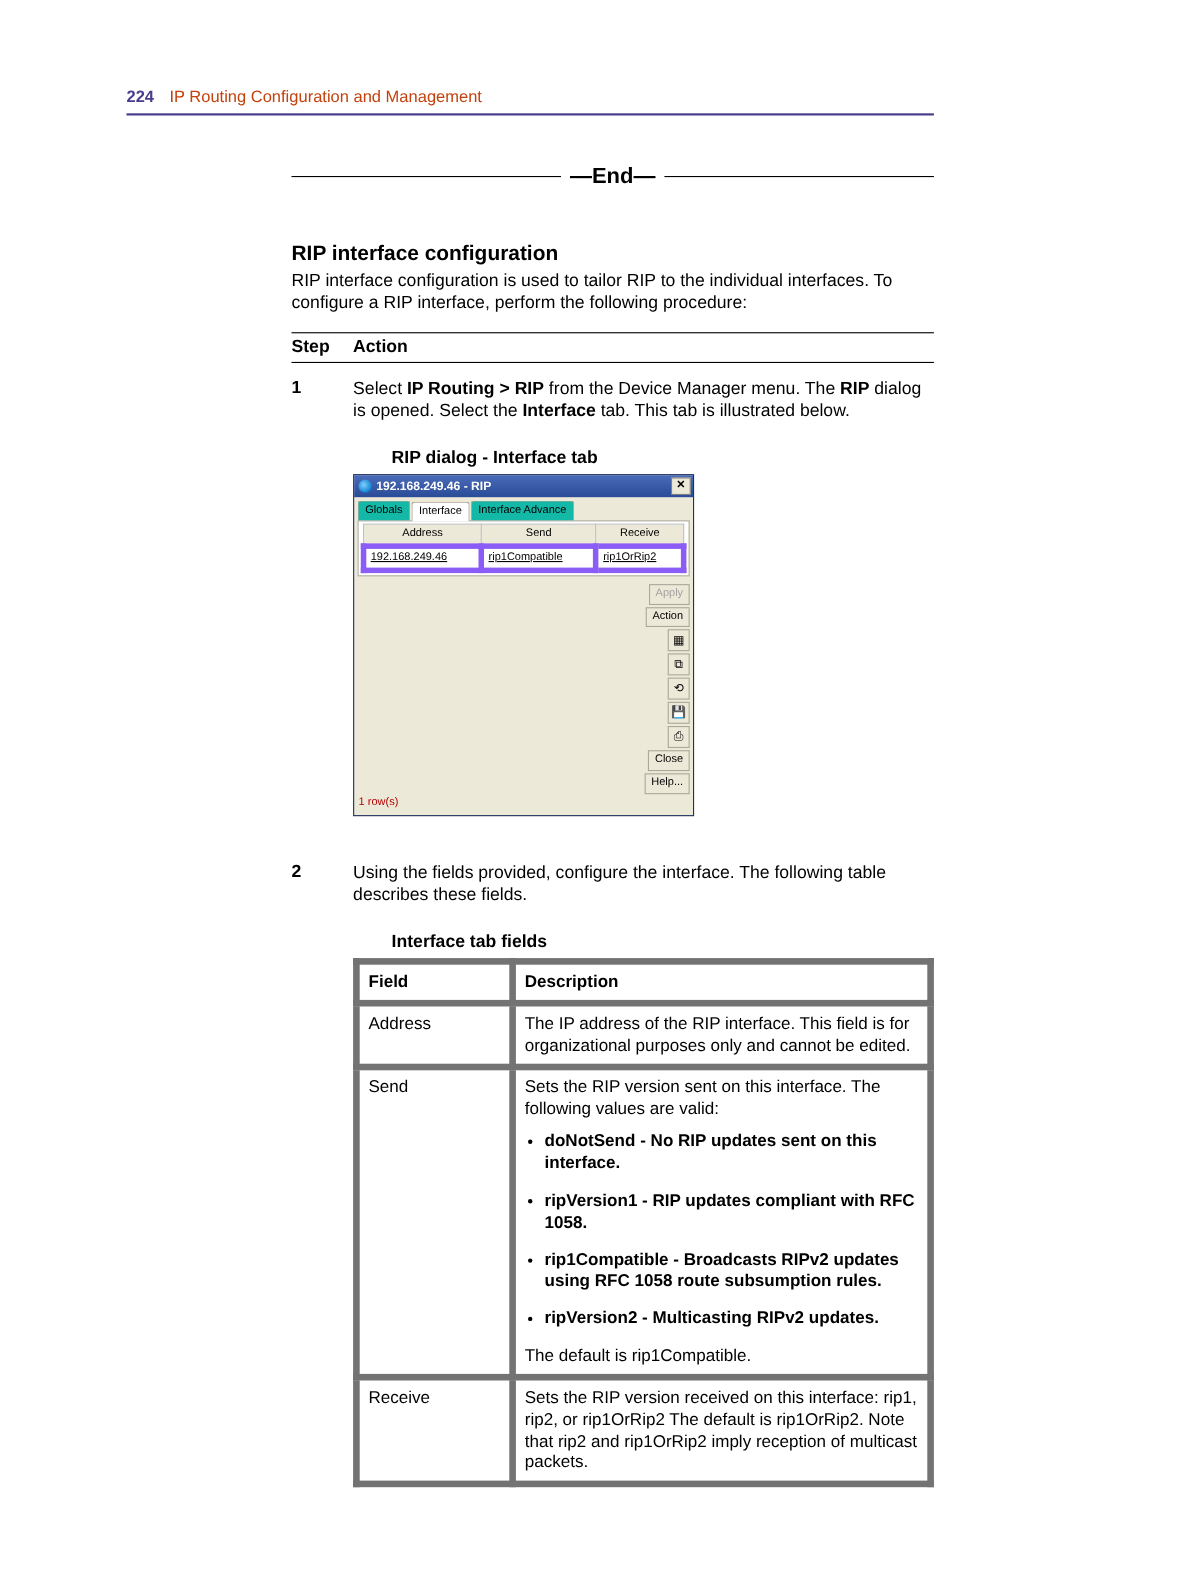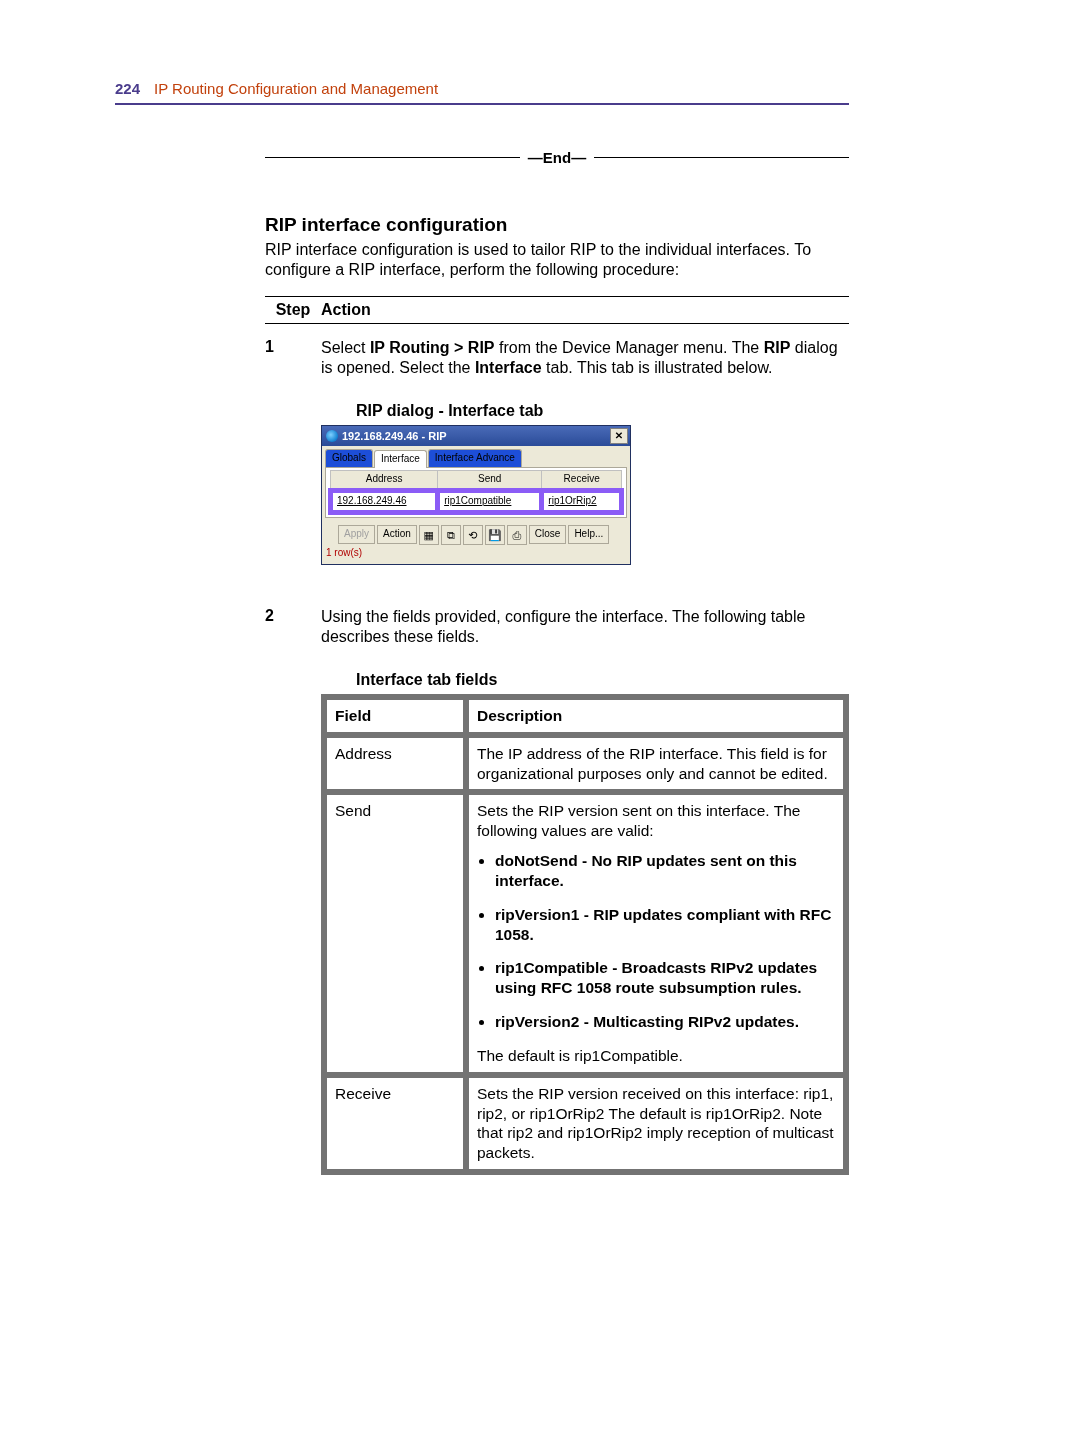--- a/index.html
+++ b/index.html
@@ -44,21 +44,21 @@
     align-items: center;
     margin-bottom: 48px;
   }
   .end-rule {
     flex: 1;
     border-top: 1.5px solid #000;
   }
   .end-text {
     padding: 0 8px;
     font-weight: bold;
-    font-size: 15px;
+    font-size: 20px;
   }
   h2.section-title {
     font-size: 19px;
     font-weight: bold;
     margin: 0 0 4px 0;
   }
   .body-text {
     font-size: 16px;
     line-height: 1.25;
     margin: 0 0 16px 0;
@@ -66,21 +66,20 @@
   .step-header-rule {
     border-top: 1.5px solid #000;
   }
   .step-header {
     display: flex;
     font-weight: bold;
     font-size: 16px;
     padding: 4px 0;
     border-bottom: 1px solid #000;
     margin-bottom: 14px;
-    text-align: center;
   }
   .step-header .col-step { width: 56px; }
   .step-row {
     display: flex;
     margin-bottom: 14px;
   }
   .step-num {
     width: 56px;
     font-weight: bold;
     font-size: 16px;
@@ -136,21 +135,21 @@
   .tab-strip {
     display:flex;
     padding: 3px 3px 0 3px;
     gap: 0;
   }
   .tab {
     border: 1px solid #aca899;
     border-bottom: none;
     padding: 2px 6px;
     font-size: 10px;
-    background: #1d4ed8;
+    background: #14b8a6;
     border-top-left-radius: 3px;
     border-top-right-radius: 3px;
     margin-right: 1px;
   }
   .tab.active {
     background: #fff;
     position: relative;
     top: 1px;
   }
   .tab-body {
@@ -171,23 +170,24 @@
     padding: 2px 4px;
     text-align: center;
   }
   .grid td {
     border: 5px solid #8b5cf6;
     padding: 2px 4px;
     text-decoration: underline;
   }
   .dialog-toolbar {
     display:flex;
-    align-items:flex-start;
+    align-items:flex-end;
     padding: 4px 3px 2px 16px;
     gap: 2px;
+    flex-direction: column;
   }
   .tbtn {
     border: 1px solid #aca899;
     background: #ece9d8;
     font-size: 10px;
     padding: 2px 5px;
   }
   .tbtn.disabled { color:#a0a0a0; }
   .ticon {
     width: 18px; height: 18px;

